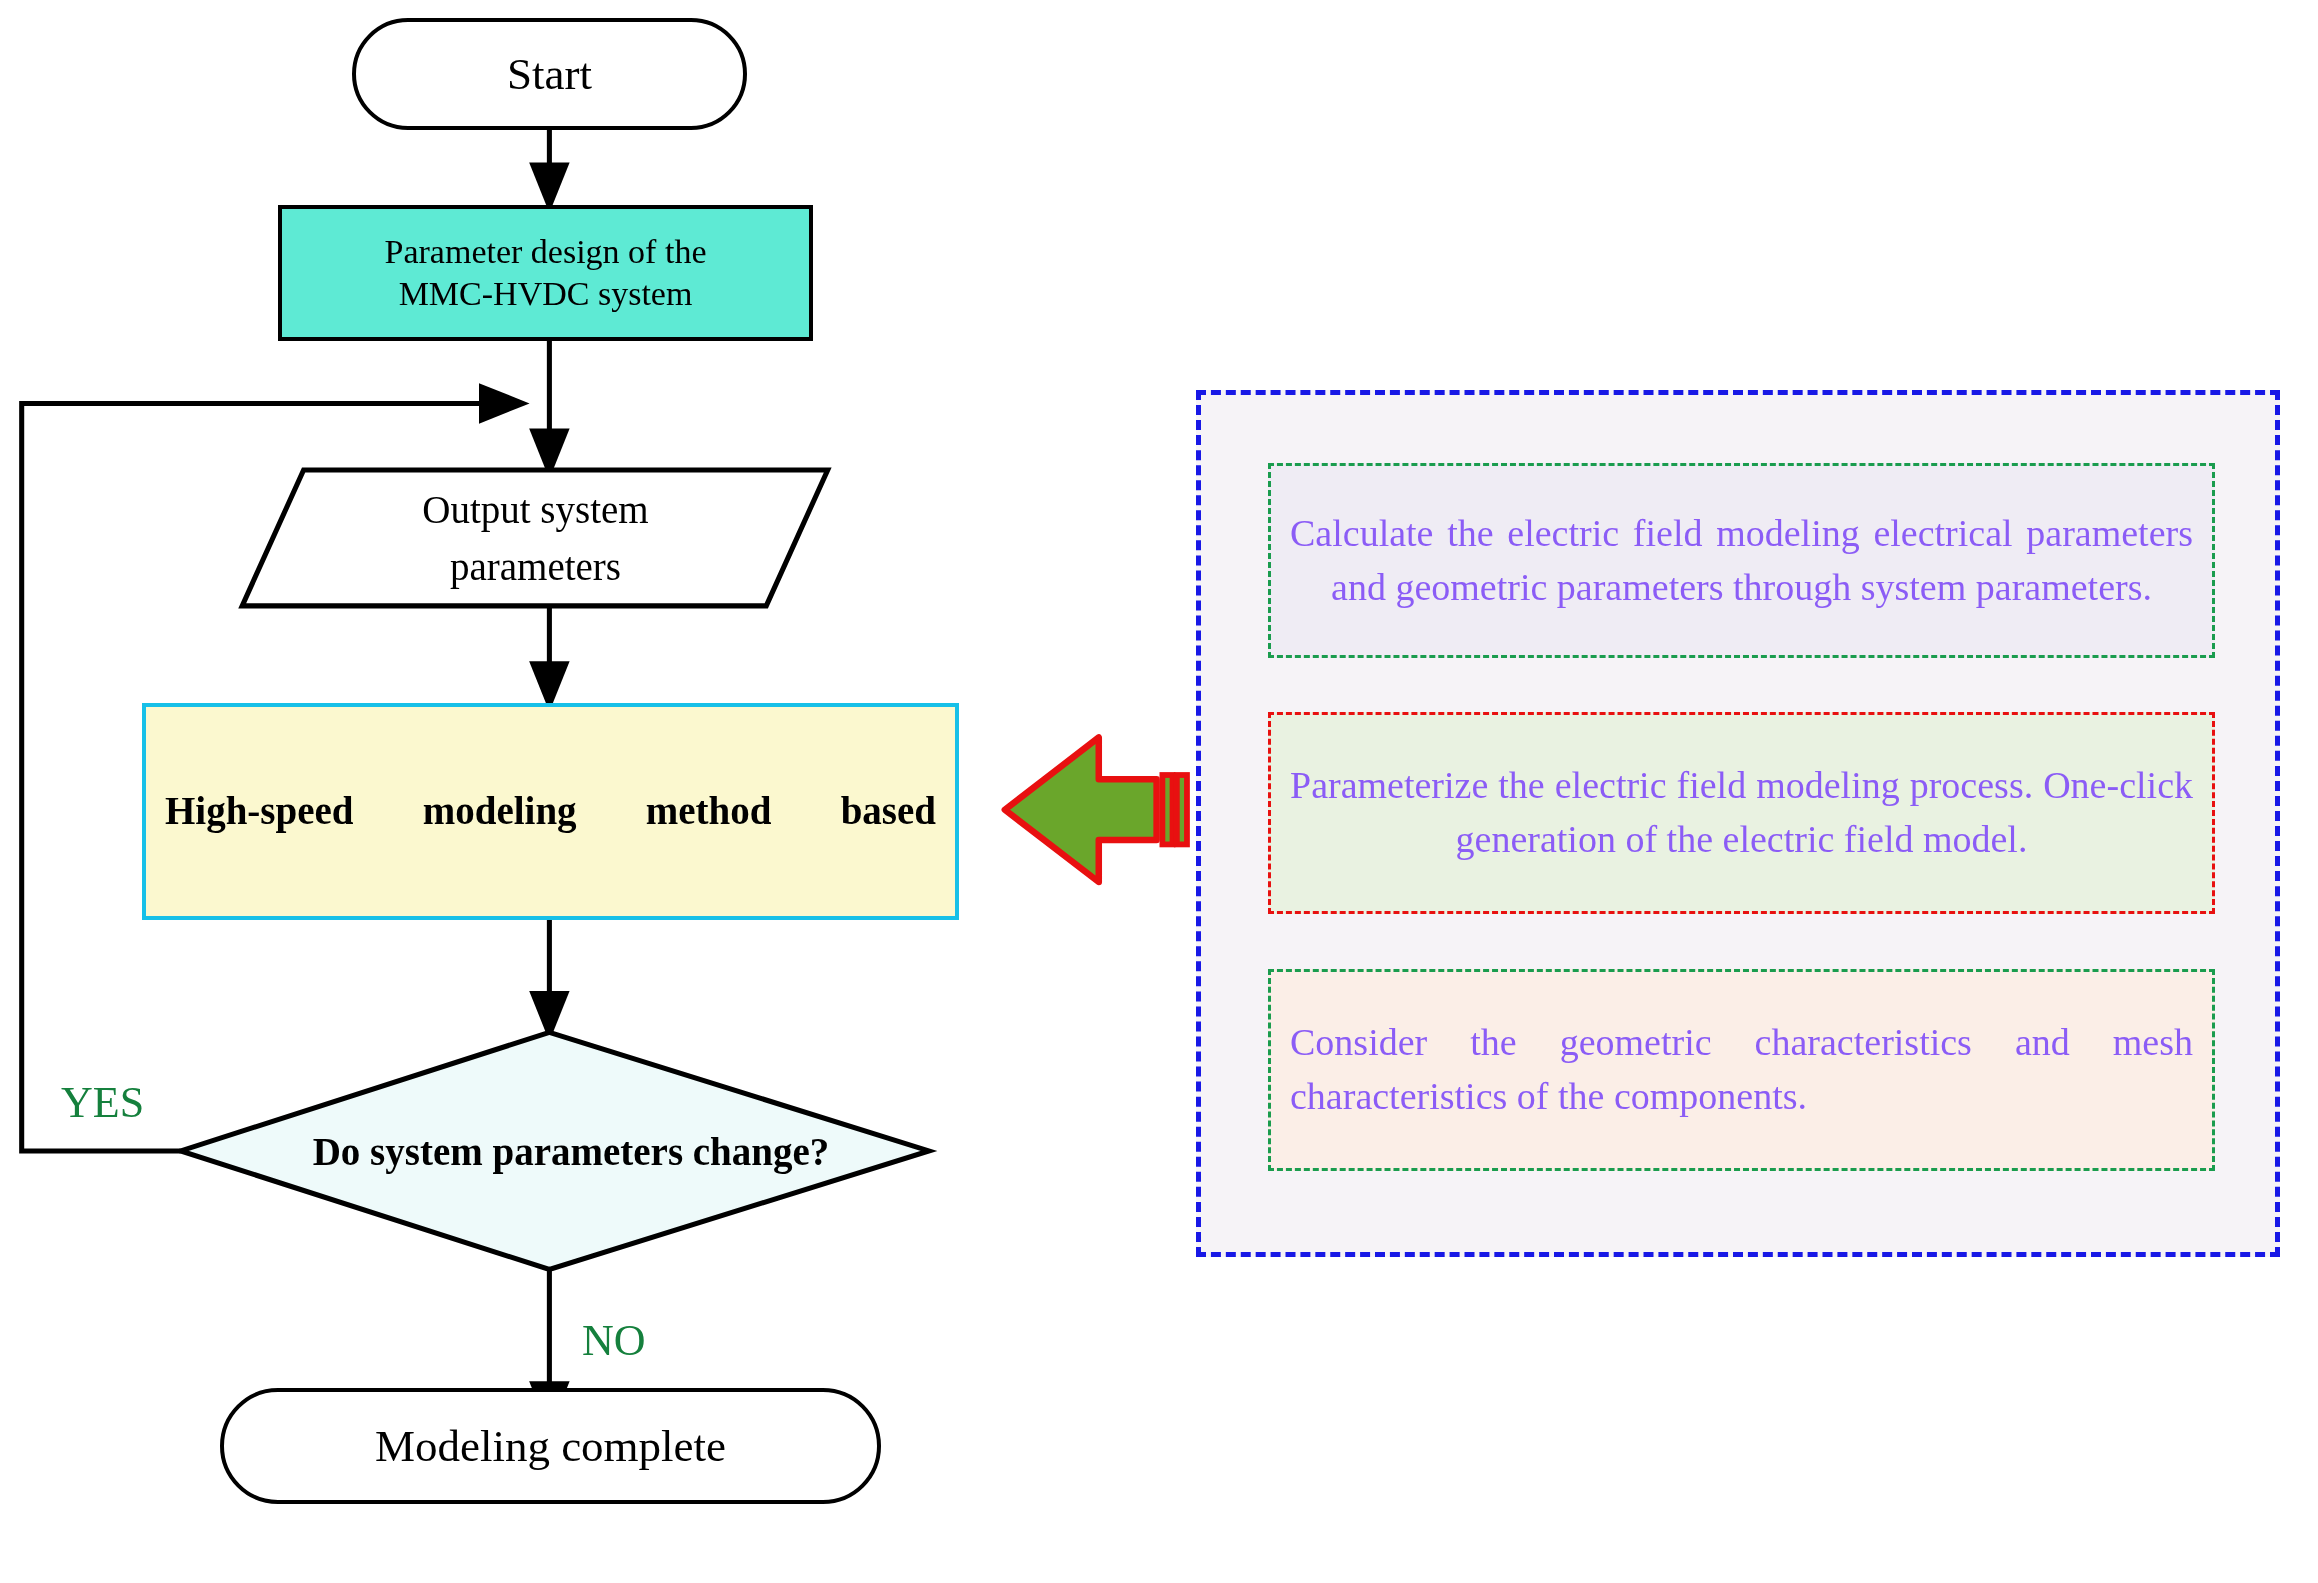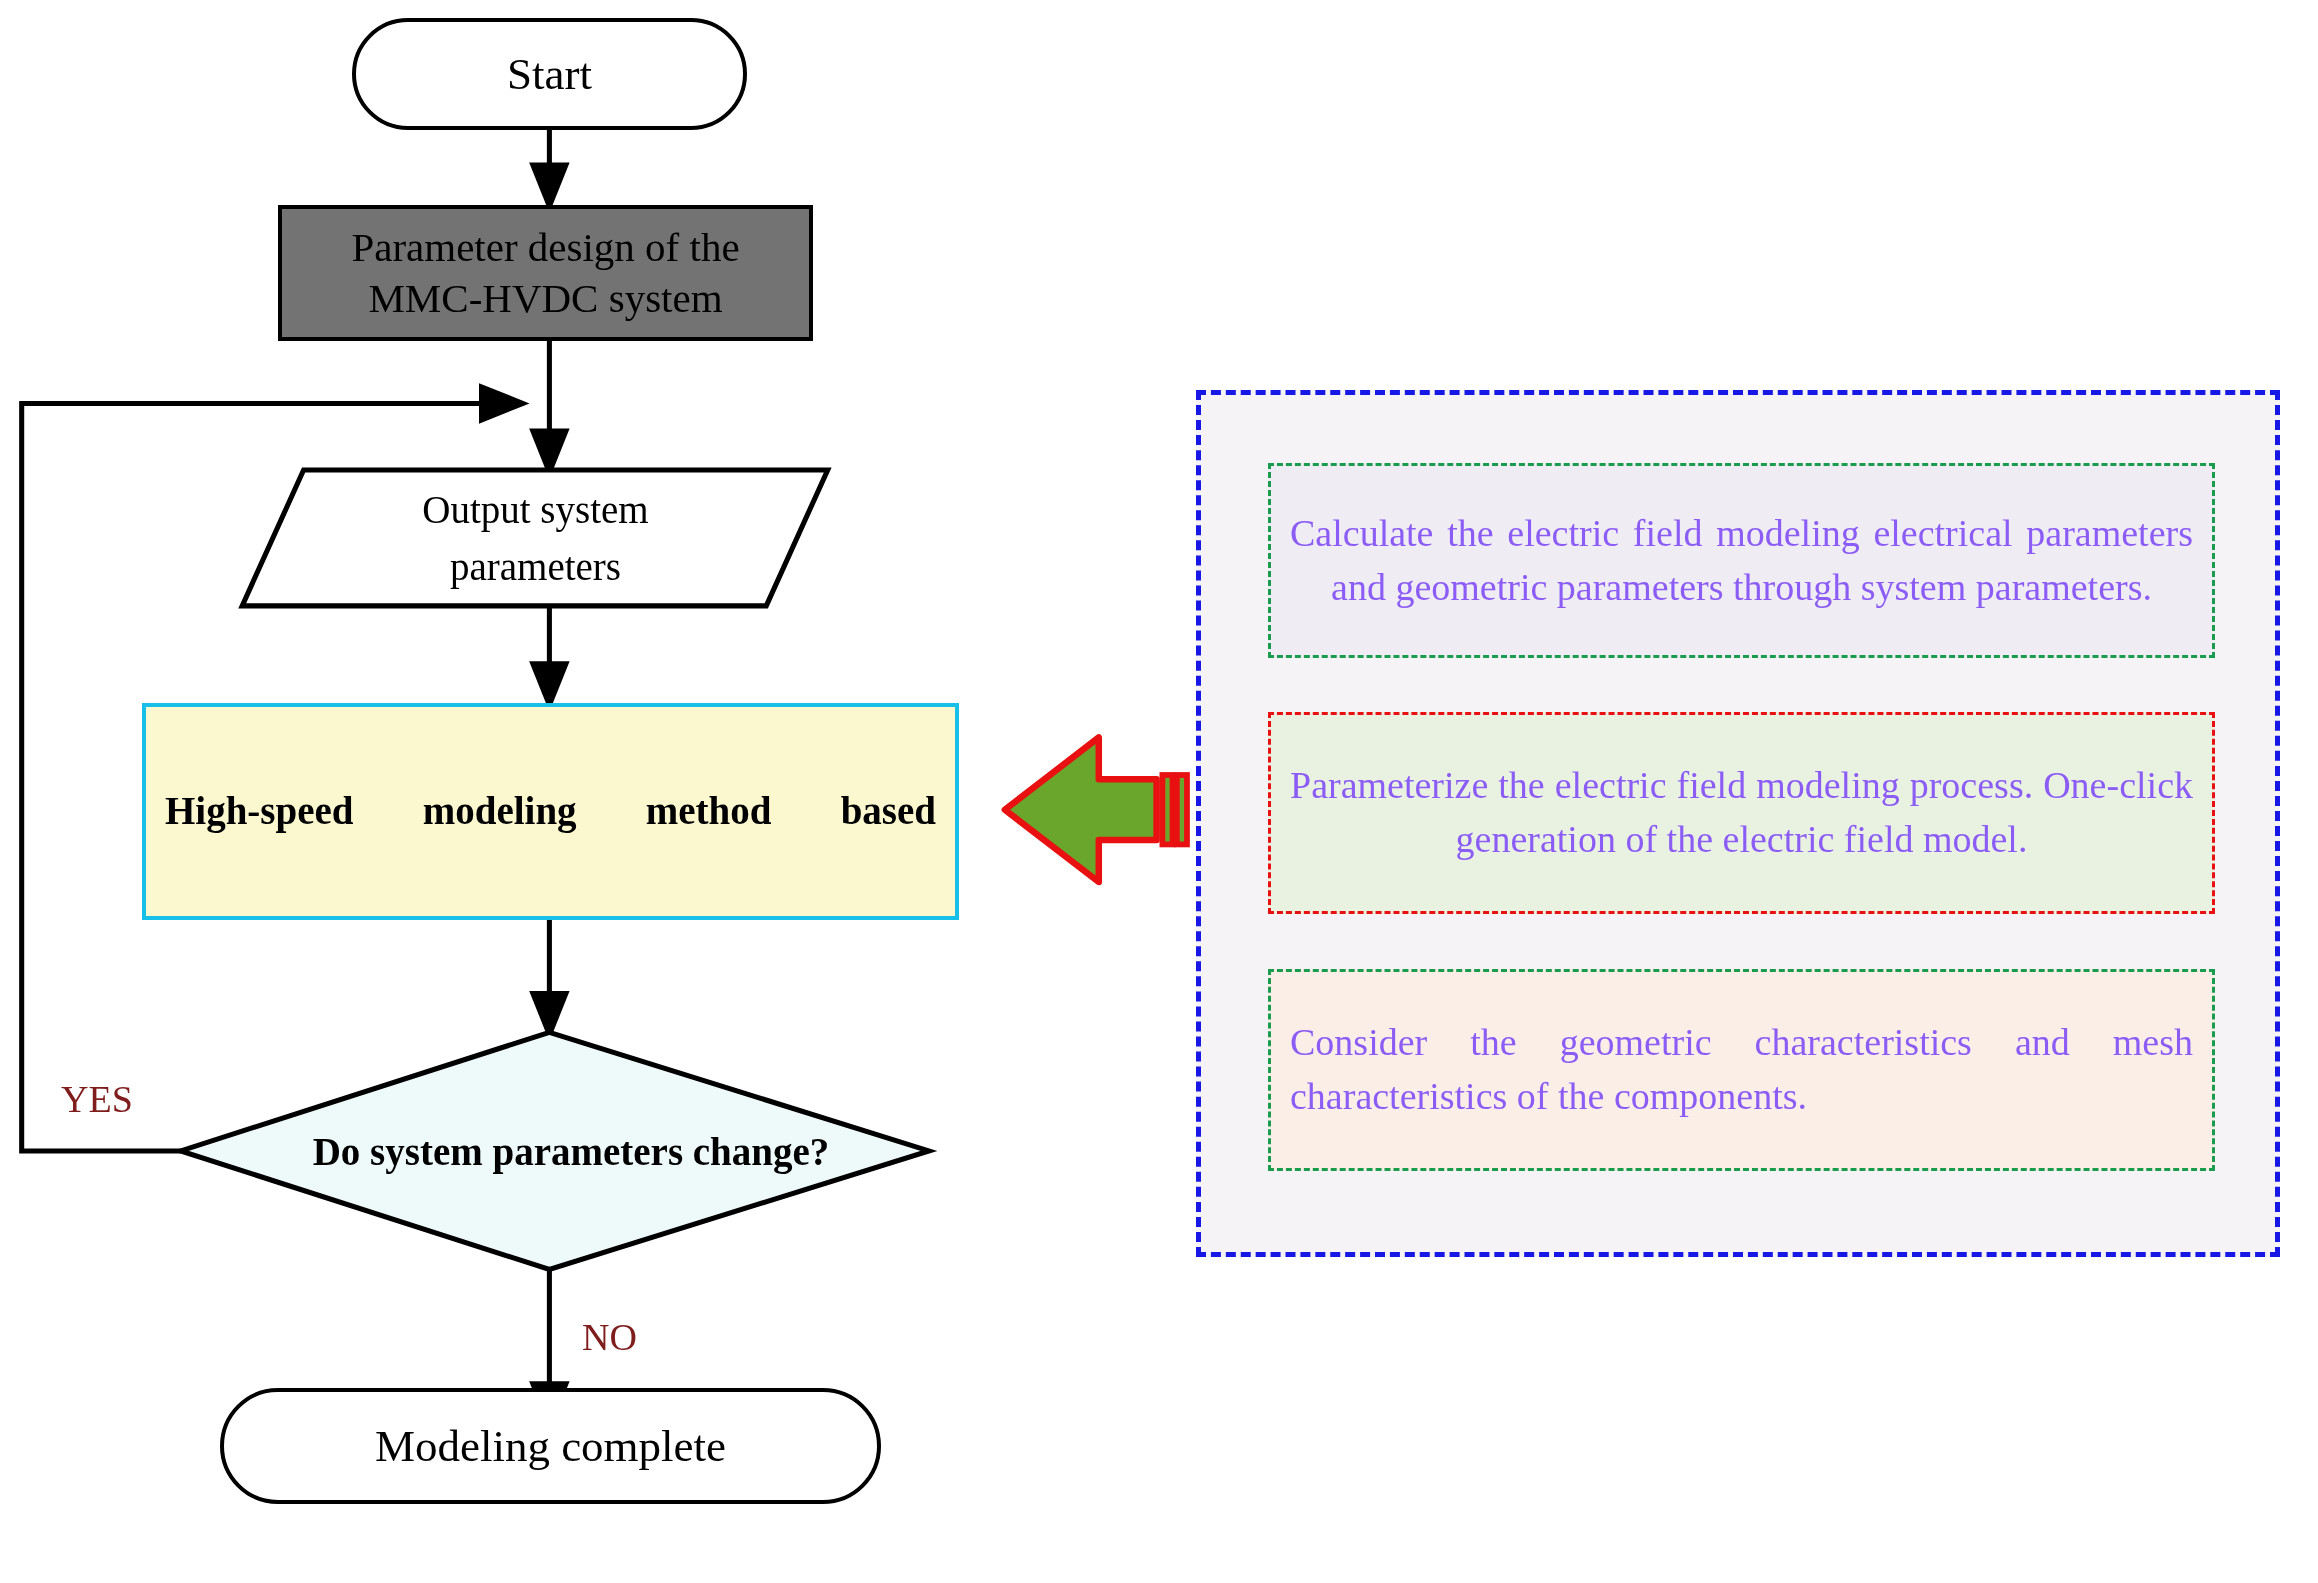--- a/index.html
+++ b/index.html
@@ -34,22 +34,22 @@
     border: 4.3px solid #000;
     border-radius: 87px;
     background: #fff;
     font-size: 45px;
     font-family: "Liberation Serif", serif;
     text-align: right;
   }
   
   .process {
     border: 4.3px solid #000;
-    background: #737373;
-    font-size: 41px;
+    background: #5eead4;
+    font-size: 34px;
     line-height: 1.25;
     font-family: "Liberation Serif", serif;
   }
   
   .io-wrap {
     position: absolute;
   }
   .io-label {
     position: absolute;
     left: 0; top: 0;
@@ -87,23 +87,23 @@
     left: 16px; top: 0; width: 100%; height: 100%;
     display: flex; align-items: center; justify-content: center;
     font-size: 39px;
     font-weight: bold;
     font-family: "Liberation Serif", serif;
     text-align: right;
   }
   
   .edge-label {
     position: absolute;
-    font-size: 38px;
-    font-family: "Liberation Serif", serif;
-    color: #7f1d1d;
+    font-size: 44px;
+    font-family: "Liberation Serif", serif;
+    color: #15803d;
   }
   
   .panel {
     position: absolute;
     box-sizing: border-box;
     border: 5px dashed #1818e6;
     background: #f6f3f7;
   }
   .panel-item {
     position: absolute;

